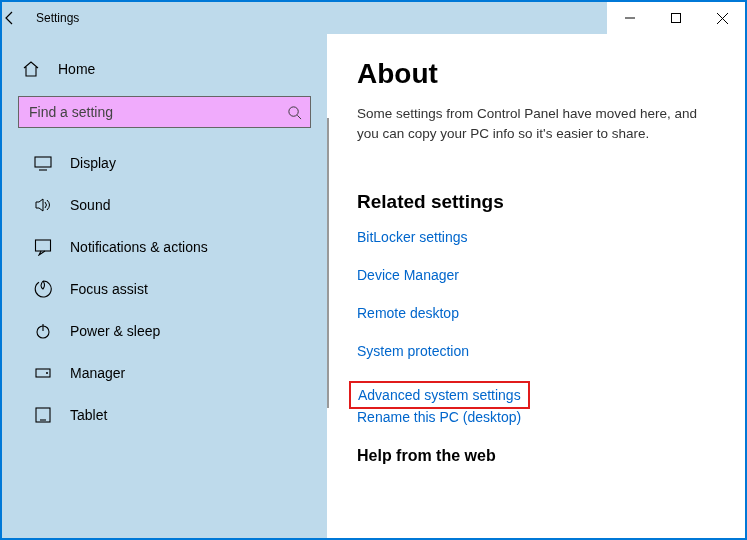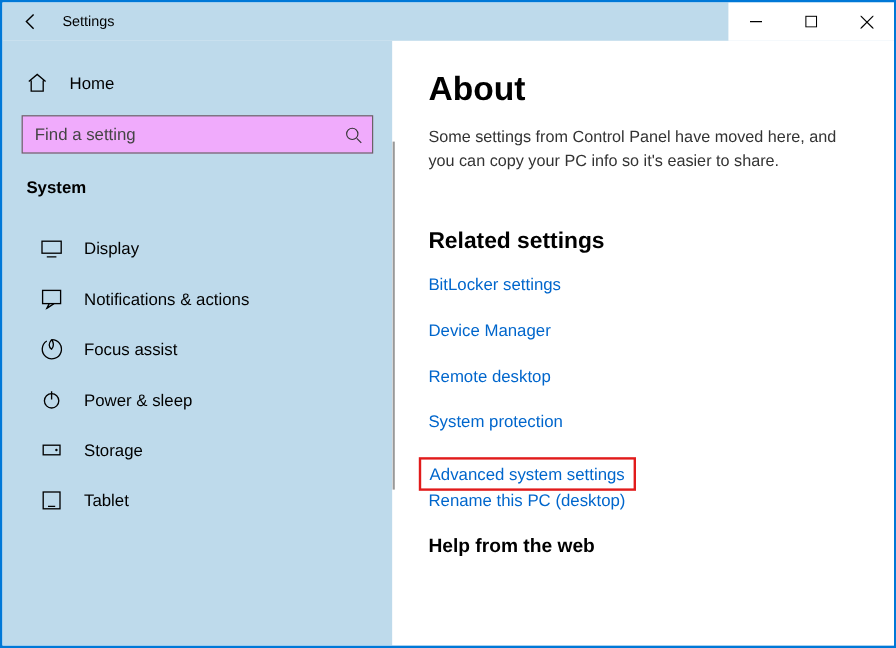--- a/index.html
+++ b/index.html
@@ -22,21 +22,21 @@
     height: 32px;
     display: flex;
     align-items: center;
     background: #bedaeb;
     position: relative;
   }
   .titlebar-left {
     display: flex;
     align-items: center;
     gap: 18px;
-    padding-left: 16px;
+    padding-left: 0;
   }
   .back-btn {
     width: 16px;
     height: 16px;
     cursor: pointer;
   }
   .title-text {
     font-size: 12px;
   }
   .win-controls {
@@ -215,32 +215,40 @@
       <div class="search-wrap">
         <input class="search-input" placeholder="Find a setting" style="">
         <span class="icon search-icon-pos">
           <svg viewBox="0 0 16 16" width="15" height="15">
               <circle cx="7" cy="7" r="5" stroke="#333" stroke-width="1" fill="none"></circle>
               <line x1="11" y1="11" x2="15" y2="15" stroke="#333" stroke-width="1"></line>
             </svg>
         </span>
       </div>
 
-      <div class="category-header">System</div>
 
       <div class="nav-item">
         <span class="icon">
           <svg viewBox="0 0 18 18" width="18" height="18">
               <rect x="1" y="3" width="16" height="10" stroke="#000" fill="none" stroke-width="1.1"></rect>
               <line x1="5" y1="16" x2="13" y2="16" stroke="#000" stroke-width="1.1"></line>
             </svg>
         </span>
         <span>Display</span>
       </div>
 
+      <div class="nav-item">
+        <span class="icon">
+          <svg viewBox="0 0 18 18" width="18" height="18">
+              <path d="M2 6 H5 L9 3 V15 L5 12 H2 Z" stroke="#000" fill="none" stroke-width="1"></path>
+              <path d="M11 6 Q14 9 11 12 M13 4 Q18 9 13 14" stroke="#000" fill="none" stroke-width="1"></path>
+            </svg>
+        </span>
+        <span>Sound</span>
+      </div>
 
       <div class="nav-item">
         <span class="icon">
           <svg viewBox="0 0 18 18" width="18" height="18">
               <rect x="1.5" y="2" width="15" height="11" stroke="#000" fill="none" stroke-width="1.1"></rect>
               <path d="M7 13 L5 17 L11 13" stroke="#000" fill="none" stroke-width="1.1"></path>
             </svg>
         </span>
         <span>Notifications &amp; actions</span>
       </div>
@@ -264,21 +272,21 @@
         <span>Power &amp; sleep</span>
       </div>
 
       <div class="nav-item">
         <span class="icon">
           <svg viewBox="0 0 18 18" width="18" height="18">
               <rect x="2" y="5" width="14" height="8" stroke="#000" fill="none" stroke-width="1.1"></rect>
               <circle cx="13" cy="9" r="1" fill="#000"></circle>
             </svg>
         </span>
-        <span>Storage</span>
+        <span>Manager</span>
       </div>
 
       <div class="nav-item">
         <span class="icon">
           <svg viewBox="0 0 18 18" width="18" height="18">
               <rect x="2" y="2" width="14" height="14" stroke="#000" fill="none" stroke-width="1.1"></rect>
               <line x1="6" y1="14" x2="12" y2="14" stroke="#000" stroke-width="1.1"></line>
             </svg>
         </span>
         <span>Tablet</span>

